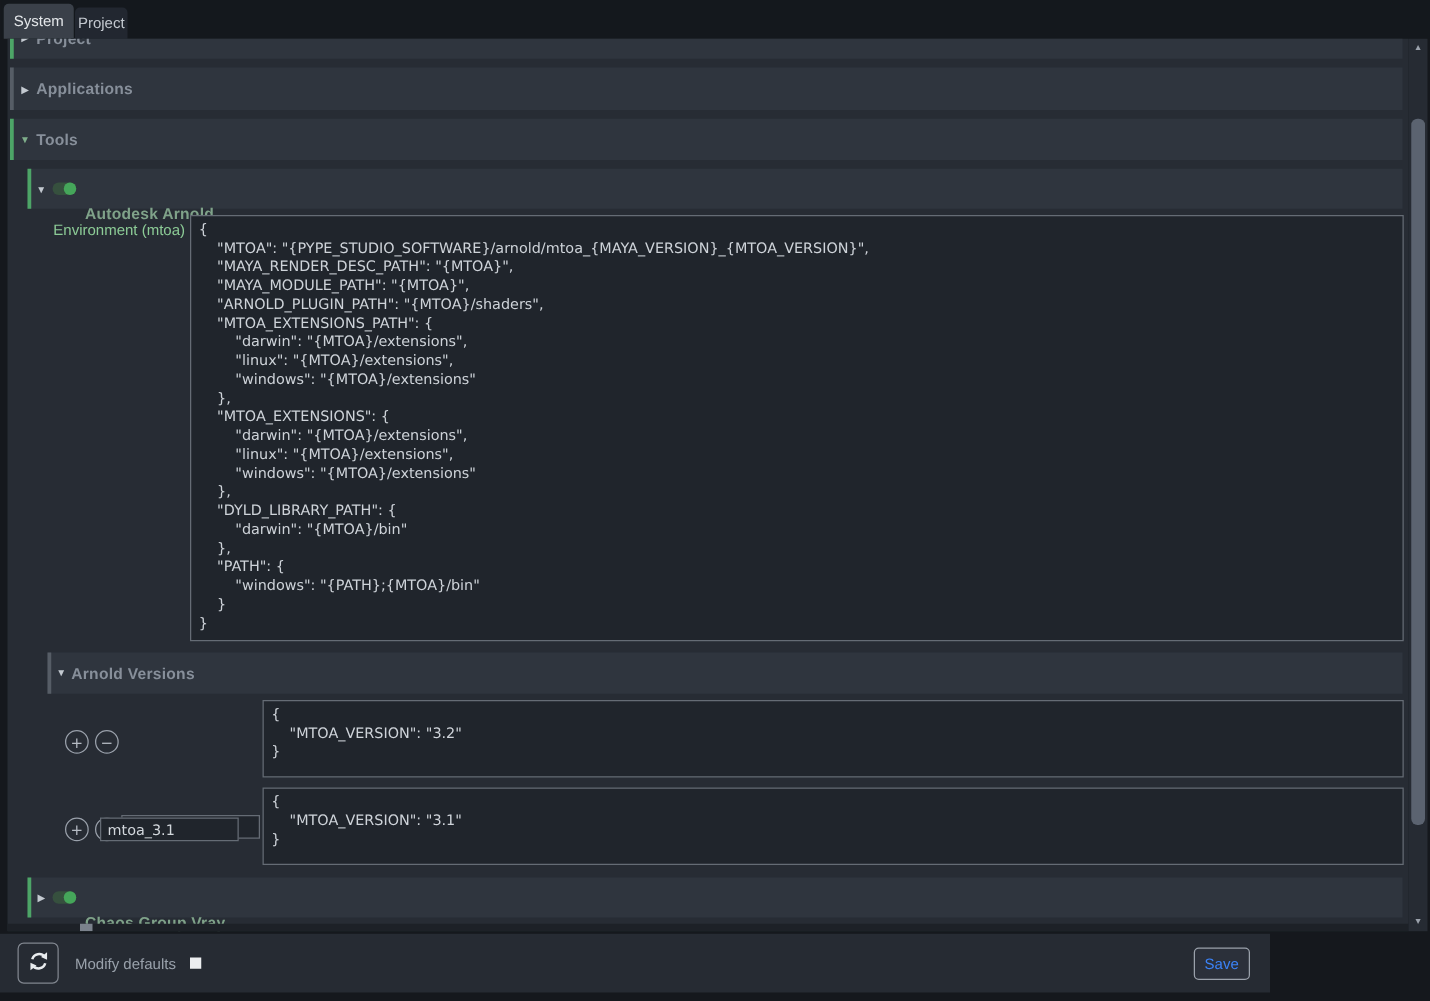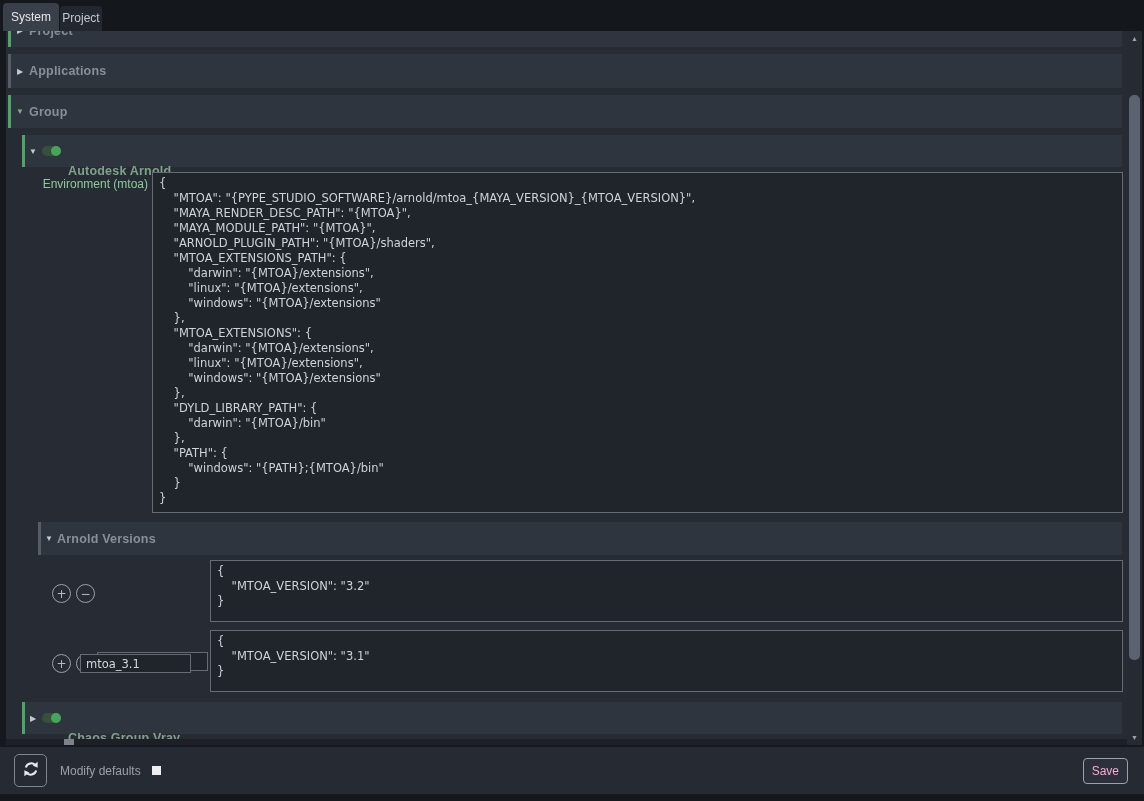--- a/index.html
+++ b/index.html
@@ -44,30 +44,30 @@
   .vscroll { position:absolute; left:1127px; top:31px; width:15px; height:714px; background:#262b33; }
   .vscroll .btn { position:absolute; left:0; width:15px; height:15px; text-align:center;
                   font-size:7px; line-height:15px; color:#9ba2ac; }
   .vscroll .btn.up { top:0; }
   .vscroll .btn.down { bottom:0; }
   .vscroll .thumb { position:absolute; left:2px; top:64px; width:11px; height:565px;
                     background:#5b6370; border-radius:5px; }
   .hscroll { position:absolute; left:0; top:708px; width:1121px; height:6px; background:#1d2127; }
   .hscroll .thumb { position:absolute; left:58px; top:0; width:10px; height:6px; background:#7b828c; }
   
-  .footer { position:absolute; left:0; top:747px; width:1144px; height:47px; background:#262b33; }
+  .footer { position:absolute; left:0; top:747px; width:1016px; height:47px; background:#262b33; }
   .refresh-btn { position:absolute; left:14px; top:7px; width:33px; height:33px;
                  border:1px solid #80868f; border-radius:5px; background:transparent;
                  display:flex; align-items:center; justify-content:center; padding:0; }
   .modify-wrap { position:absolute; left:60px; top:0; height:47px; display:flex; align-items:center; }
   .modify-lbl { font-size:12px; color:#99a1ab; }
   .mini-checkbox { display:inline-block; width:9px; height:9px; background:#eceef0; margin-left:11px; }
   .save-btn { position:absolute; right:16px; top:11px; height:26px; padding:0 8px;
               border:1px solid #9aa1ab; border-radius:4px; background:#2b303a;
-              color:#f9a8d4; font-size:12px; font-family:"Liberation Sans", sans-serif; }
+              color:#3b82f6; font-size:12px; font-family:"Liberation Sans", sans-serif; }
 </style>
 </head>
 <body>
 
 <div class="screen">
 
   <div class="tabbar">
     <div class="tab active">System</div>
     <div class="tab inactive">Project</div>
   </div>
@@ -79,21 +79,21 @@
       <span class="hdr-lbl">Project</span>
     </div>
 
     <div class="hdr" style="left:2px; top:23px; width:1114px; height:34px;">
       <span class="arrow">▶</span>
       <span class="hdr-lbl">Applications</span>
     </div>
 
     <div class="hdr green" style="left:2px; top:64px; width:1114px; height:33px;">
       <span class="arrow grn">▼</span>
-      <span class="hdr-lbl">Group</span>
+      <span class="hdr-lbl">Tools</span>
     </div>
 
     <div class="hdr green" style="left:16px; top:104px; width:1100px; height:32px;">
       <span class="arrow" style="width:16px;">▼</span>
       <span class="toggle"></span>
       <span class="hdr-lbl greenish">Autodesk Arnold</span>
     </div>
 
     <div class="field-lbl" style="left:0; top:146px; width:142px; text-align:right;">Environment (mtoa)</div>
     <div class="code" style="left:146px; top:141px; width:971px; height:341px;">{

